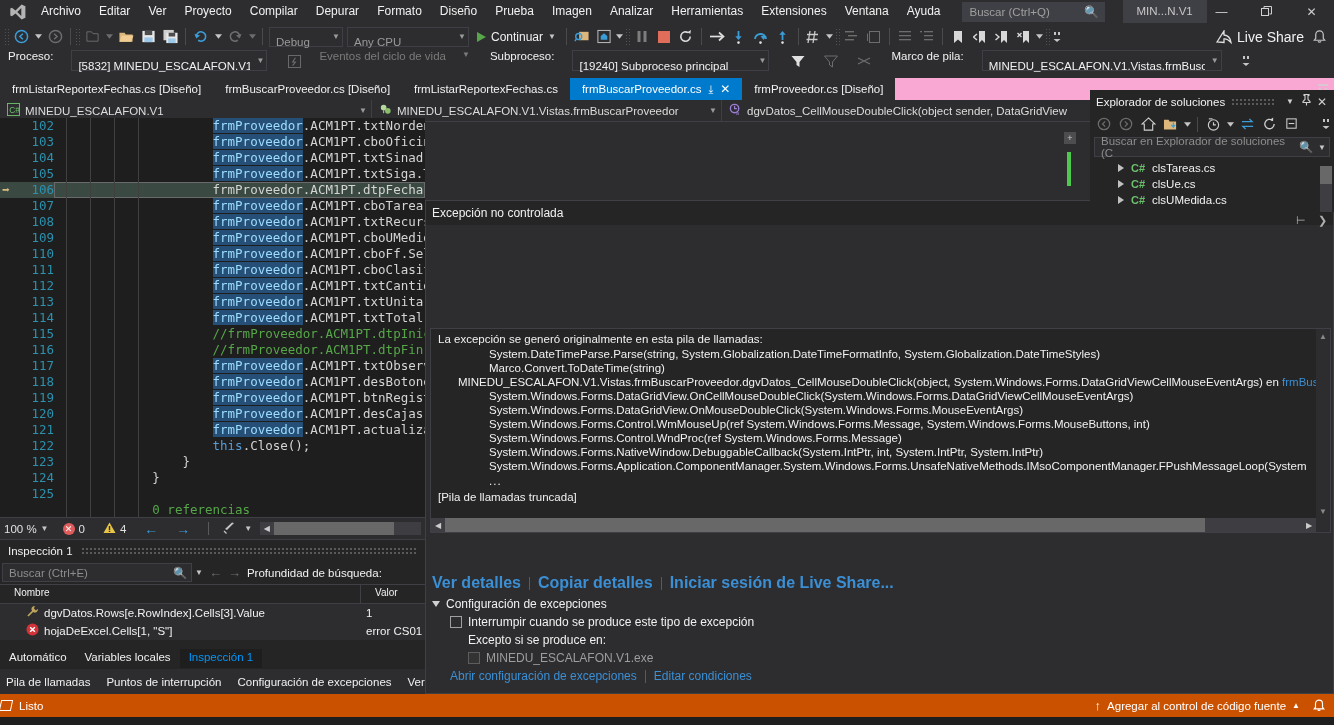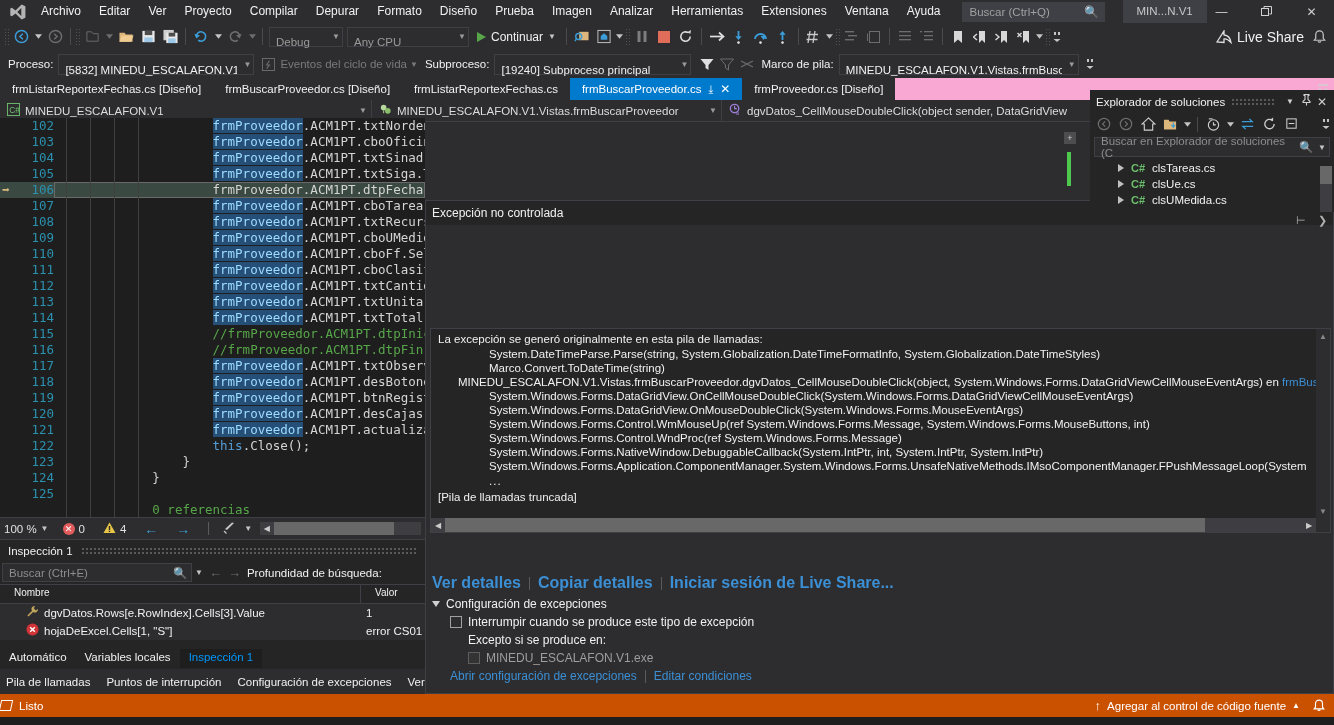--- a/index.html
+++ b/index.html
@@ -55,22 +55,22 @@
     margin: 0 2px;
   }
   .combo .cv { white-space:nowrap; overflow:hidden;margin-top:11px; }
   .combo .arr { margin-left:auto; padding-left:6px; font-size:8px; color:#9a9a9a; }
   .cont-btn { display:flex; align-items:center; gap:5px; padding:0 6px; height:22px; color:#f1f1f1; font-size:12px; }
   .tri-play { width:0;height:0;border-left:9px solid #57a64a;border-top:5.5px solid transparent;border-bottom:5.5px solid transparent; }
   .liveshare { position:absolute; right:30px; display:flex; align-items:center; gap:5px; font-size:14px; color:#f1f1f1; }
 
   
   .debugbar {
-    height: 28px; background:#2d2d30; display:flex; align-items:center;
-    padding-left:8px; font-size:11.5px; color:#f1f1f1; gap:3px;
+    height: 28px; background:#2d2d30; display:flex; 
+    padding-left:8px; font-size:11.5px; color:#f1f1f1; gap:16px;
   }
   .dlabel { color:#f1f1f1; white-space:nowrap; }
   .dlabel.dis { color:#7a7a7a; }
 
   
   .tabstrip { height:22px; background:#f9a8d4; display:flex; align-items:stretch; position:relative; }
   .tab {
     display:flex; align-items:center; padding:0 12px; font-size:11.5px; color:#f1f1f1;
     background:#2d2d30; white-space:nowrap; gap:7px;
   }

